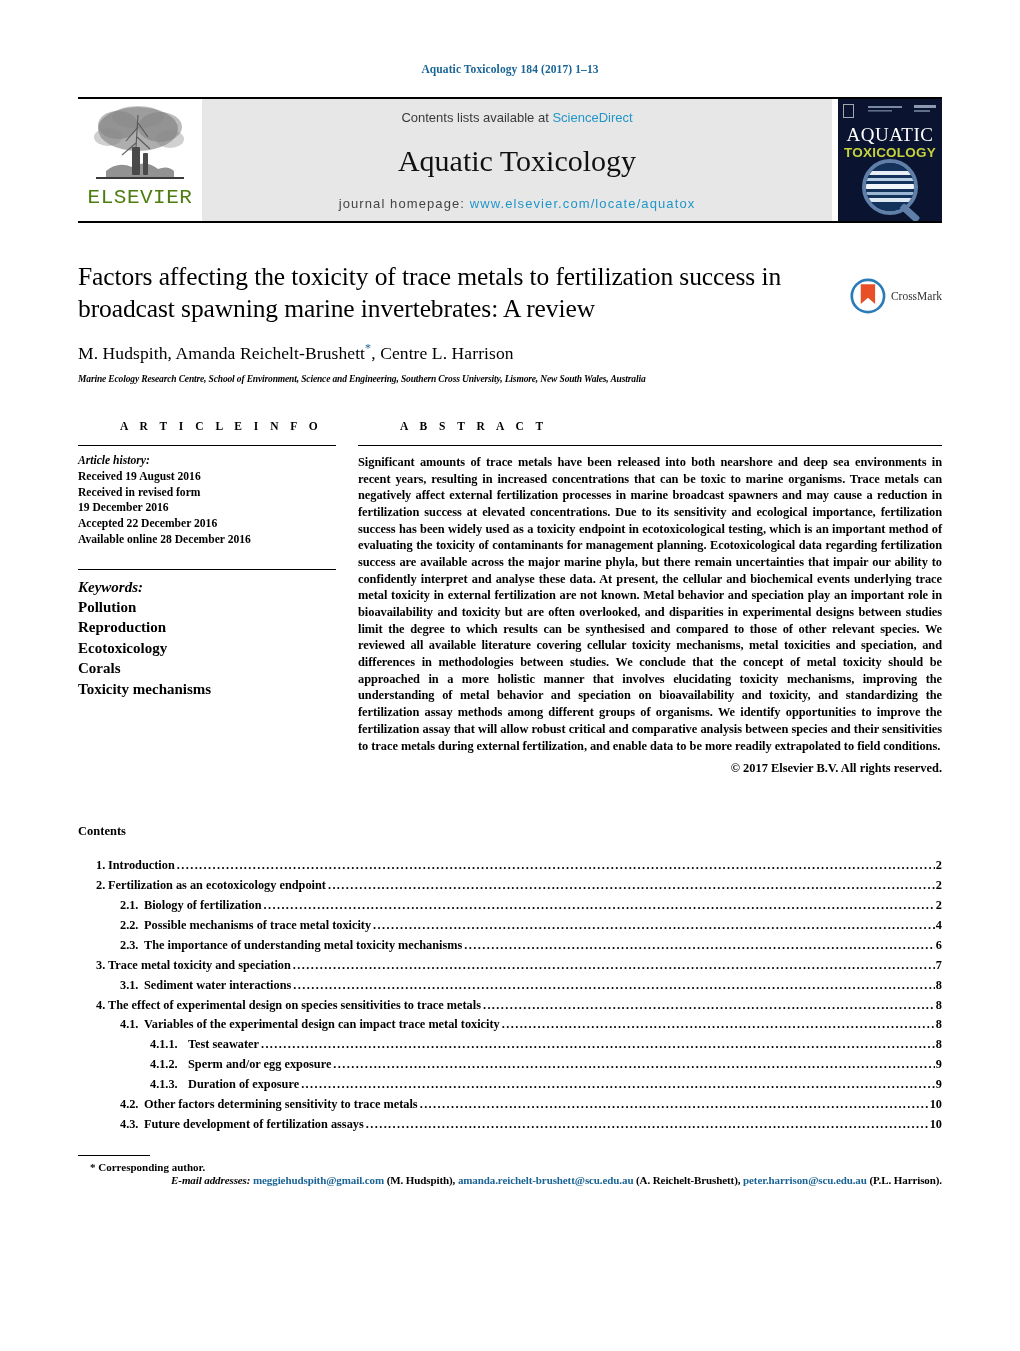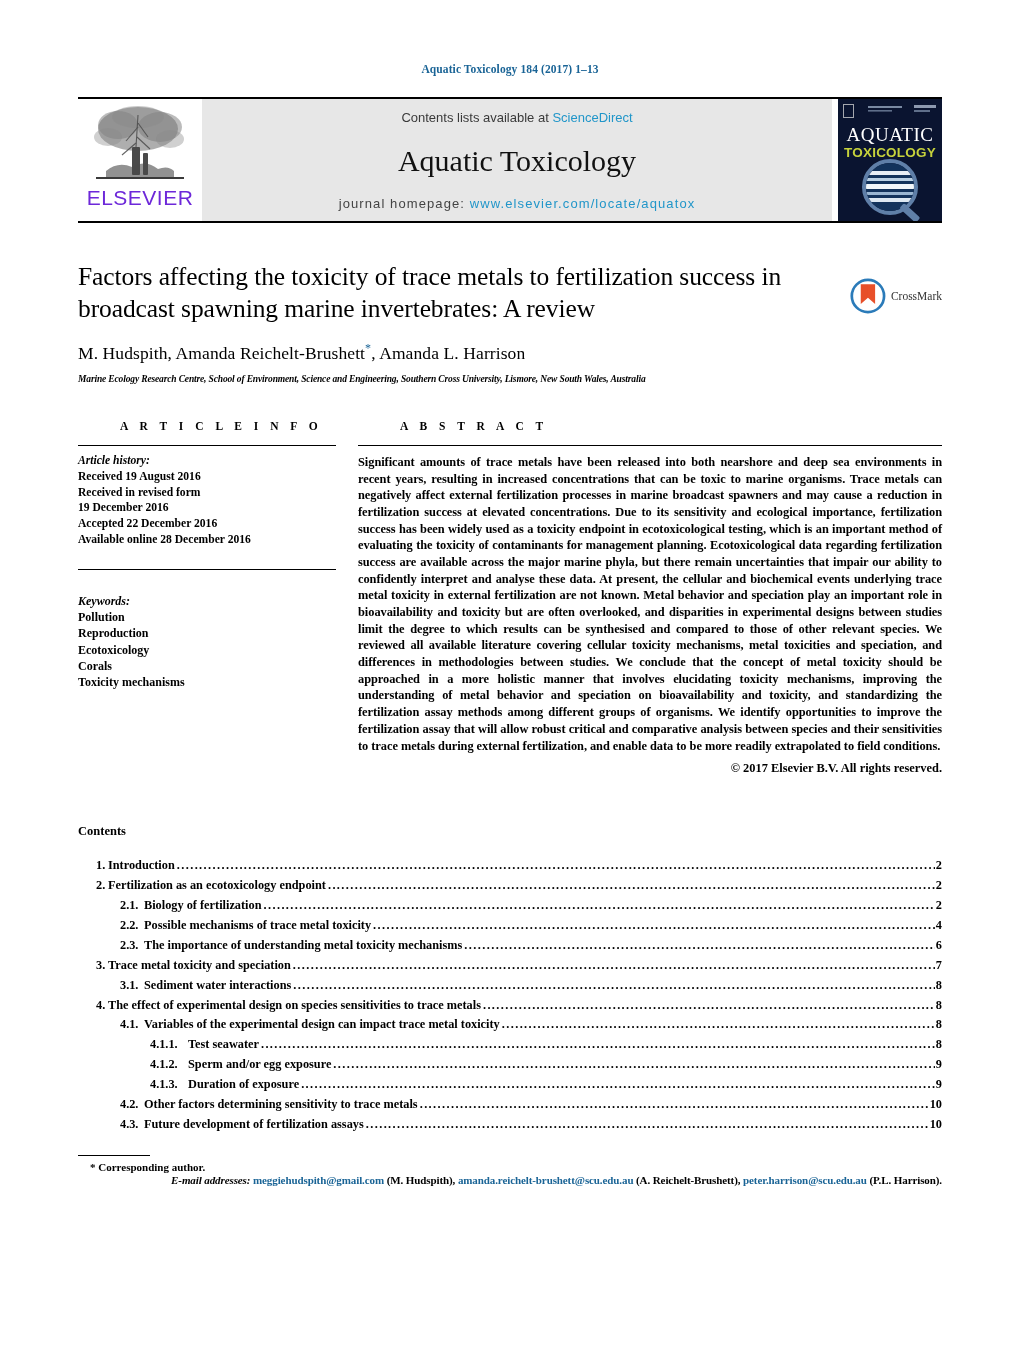--- a/index.html
+++ b/index.html
@@ -47,22 +47,22 @@
     flex: 0 0 124px;
     display: flex;
     flex-direction: column;
     align-items: center;
     justify-content: flex-start;
     padding-top: 4px;
     box-sizing: border-box;
   }
   .tree-wrap { width: 104px; height: 86px; }
   .elsevier-word {
-    color: #6d28d9;
-    font-family: Liberation Sans, sans-serif;
+    color: #4d7c0f;
+    font-family: Liberation Mono, monospace;
     font-size: 21px;
     letter-spacing: 0.5px;
     line-height: 1;
     margin-top: -2px;
   }
   .masthead-center {
     flex: 1 1 auto;
     background: #e7e7e7;
     display: flex;
     flex-direction: column;
@@ -166,22 +166,22 @@
     font-size: 11.6px;
     line-height: 1.36;
     font-weight: bold;
   }
   .history .lbl { font-style: italic; }
   .kw-rule {
     border-top: 1.3px solid #000;
     margin-top: 21px;
   }
   .keywords {
-    margin-top: 23px;
-    font-size: 12px;
+    margin-top: 7px;
+    font-size: 15px;
     line-height: 1.36;
     font-weight: bold;
   }
   .keywords .lbl { font-style: italic; }
   .abstract-body {
     margin-top: 8px;
     font-size: 12.4px;
     line-height: 1.345;
     text-align: justify;
     font-weight: bold;
@@ -346,21 +346,21 @@
           </g>
           <rect x="66" y="104" width="22" height="7" rx="2" fill="#5f7fa8" transform="rotate(42 66 104)"></rect>
         </g>
       </svg>
     </div>
   </div>
 
   <div class="title-block">
     <h1 class="paper-title">Factors affecting the toxicity of trace metals to fertilization success in broadcast spawning marine invertebrates: A review</h1>
     <div class="authors">
-      <span>M. Hudspith, Amanda Reichelt-Brushett</span><span class="star">*</span><span>, Amanda L. Harrison</span>
+      <span>M. Hudspith, Amanda Reichelt-Brushett</span><span class="star">*</span><span>, Centre L. Harrison</span>
     </div>
     <div class="affiliation">Marine Ecology Research Centre, School of Environment, Science and Engineering, Southern Cross University, Lismore, New South Wales, Australia</div>
 
     <div class="crossmark">
       <svg width="40" height="40" viewBox="0 0 40 40" aria-hidden="true">
         <circle cx="20" cy="20" r="18" fill="#ffffff" stroke="#2b7bb9" stroke-width="3"></circle>
         <path d="M12 7 h16 v22 l-8 -7 l-8 7 z" fill="#e8502a"></path>
         <path d="M12 7 h8 v15 l-8 7 z" fill="#d8432020" opacity="0.25"></path>
       </svg>
       <span class="crossmark-label">CrossMark</span>

